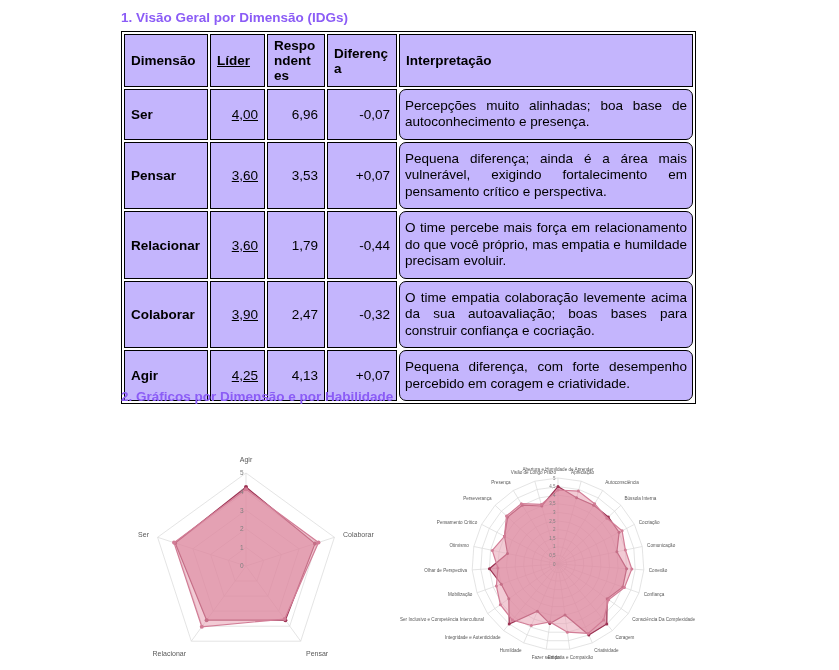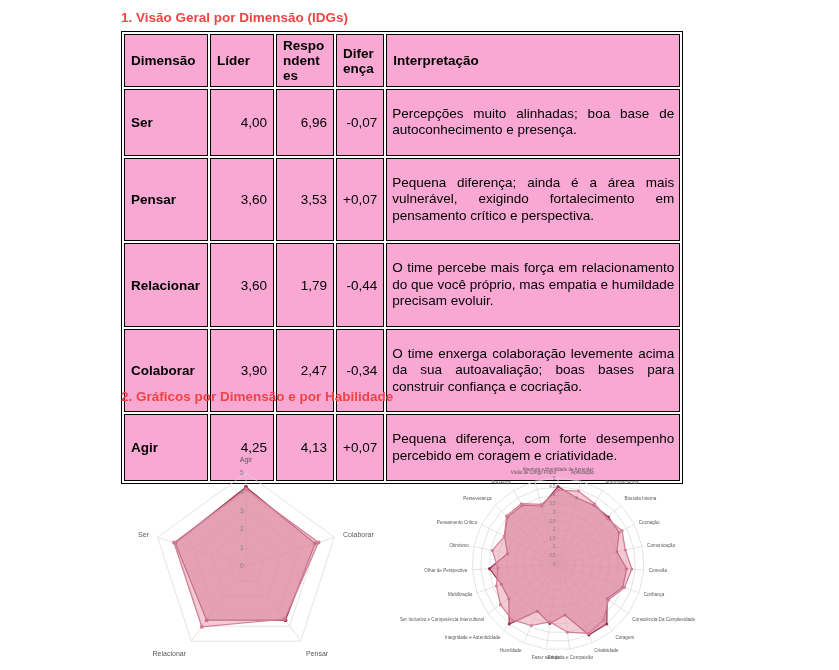--- a/index.html
+++ b/index.html
@@ -1,42 +1,42 @@
 <!DOCTYPE html>
 <html><head>
 <meta charset="utf-8">
 <style>
   * { margin:0; padding:0; box-sizing:border-box; }
   html,body {
     width:839px; height:670px; background:#ffffff; overflow:hidden;
     font-family:"Liberation Sans", sans-serif; color:#000;
     position:relative;
   }
-  .heading { position:absolute; font-size:13.5px; font-weight:bold; color:#ef4444; }
+  .heading { position:absolute; font-size:13.5px; font-weight:bold; color:#8b5cf6; }
   #h1 { left:121px; top:10px; }
   #h2 { left:121px; top:389px; }
 
   table#idg-table {
     position:absolute; left:121px; top:31px;
     border-collapse:separate; border-spacing:2px;
     border:1px solid #000; background:#fff;
   }
   th, td {
     border:1px solid #000; font-size:13.5px;
-    padding:3px 6px; background:#f9a8d4; vertical-align:middle;
+    padding:3px 6px; background:#c4b5fd; vertical-align:middle;
   }
   th { font-weight:bold; text-align:left; overflow-wrap:break-word; word-break:break-word; }
   .col0 { width:84px; }
-  .col1 { width:64px; }
+  .col1 { width:55px;text-decoration:underline; }
   .col2 { width:58px; }
-  .col3 { width:48px; }
+  .col3 { width:70px; }
   .col4 { width:294px;margin-left:22px; }
   td.col0 { font-weight:bold; }
   td.col1, td.col2, td.col3 { text-align:right; }
-  td.col4 { text-align:justify; line-height:1.22; padding:16px 5px; }
+  td.col4 { text-align:justify; line-height:1.22; padding:8px 5px;border-radius:7px; }
   tbody tr td { height:44px; }
 
   .chart-svg { position:absolute; overflow:visible; }
   #radar-left  { left:118px; top:446px; }
   #radar-right { left:408px; top:446px; }
 </style>
 </head>
 <body>
 
 <h1 class="heading" id="h1">1. Visão Geral por Dimensão (IDGs)</h1>
@@ -70,22 +70,22 @@
         <td class="col0">Relacionar</td>
         <td class="col1">3,60</td>
         <td class="col2">1,79</td>
         <td class="col3">-0,44</td>
         <td class="col4">O time percebe mais força em relacionamento do que você próprio, mas empatia e humildade precisam evoluir.</td>
       </tr>
       <tr>
         <td class="col0">Colaborar</td>
         <td class="col1">3,90</td>
         <td class="col2">2,47</td>
-        <td class="col3">-0,34</td>
-        <td class="col4">O time enxerga colaboração levemente acima da sua autoavaliação; boas bases para construir confiança e cocriação.</td>
+        <td class="col3">-0,32</td>
+        <td class="col4">O time empatia colaboração levemente acima da sua autoavaliação; boas bases para construir confiança e cocriação.</td>
       </tr>
       <tr>
         <td class="col0">Agir</td>
         <td class="col1">4,25</td>
         <td class="col2">4,13</td>
         <td class="col3">+0,07</td>
         <td class="col4">Pequena diferença, com forte desempenho percebido em coragem e criatividade.</td>
       </tr>
     </tbody>
 </table>

